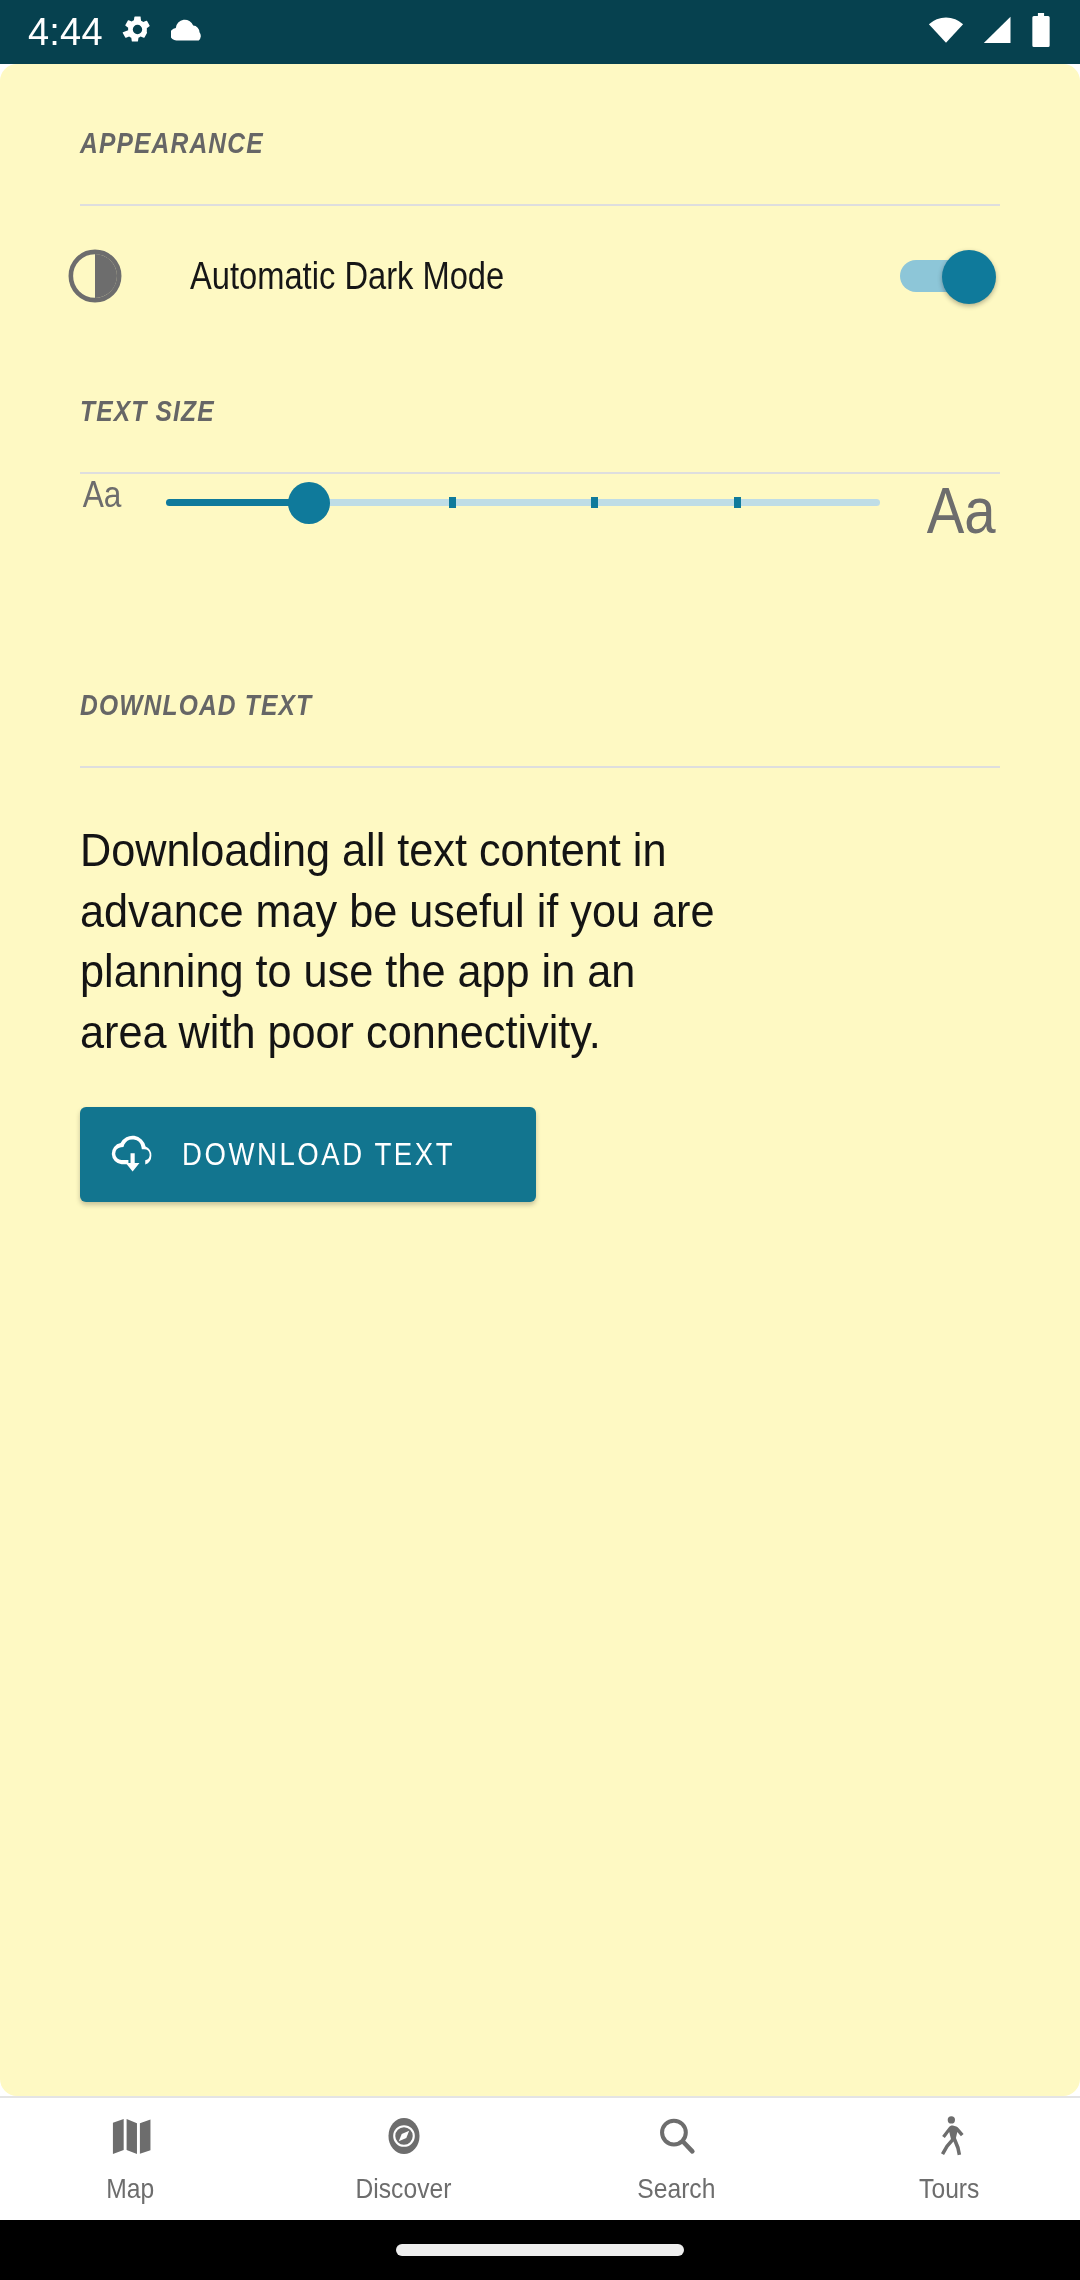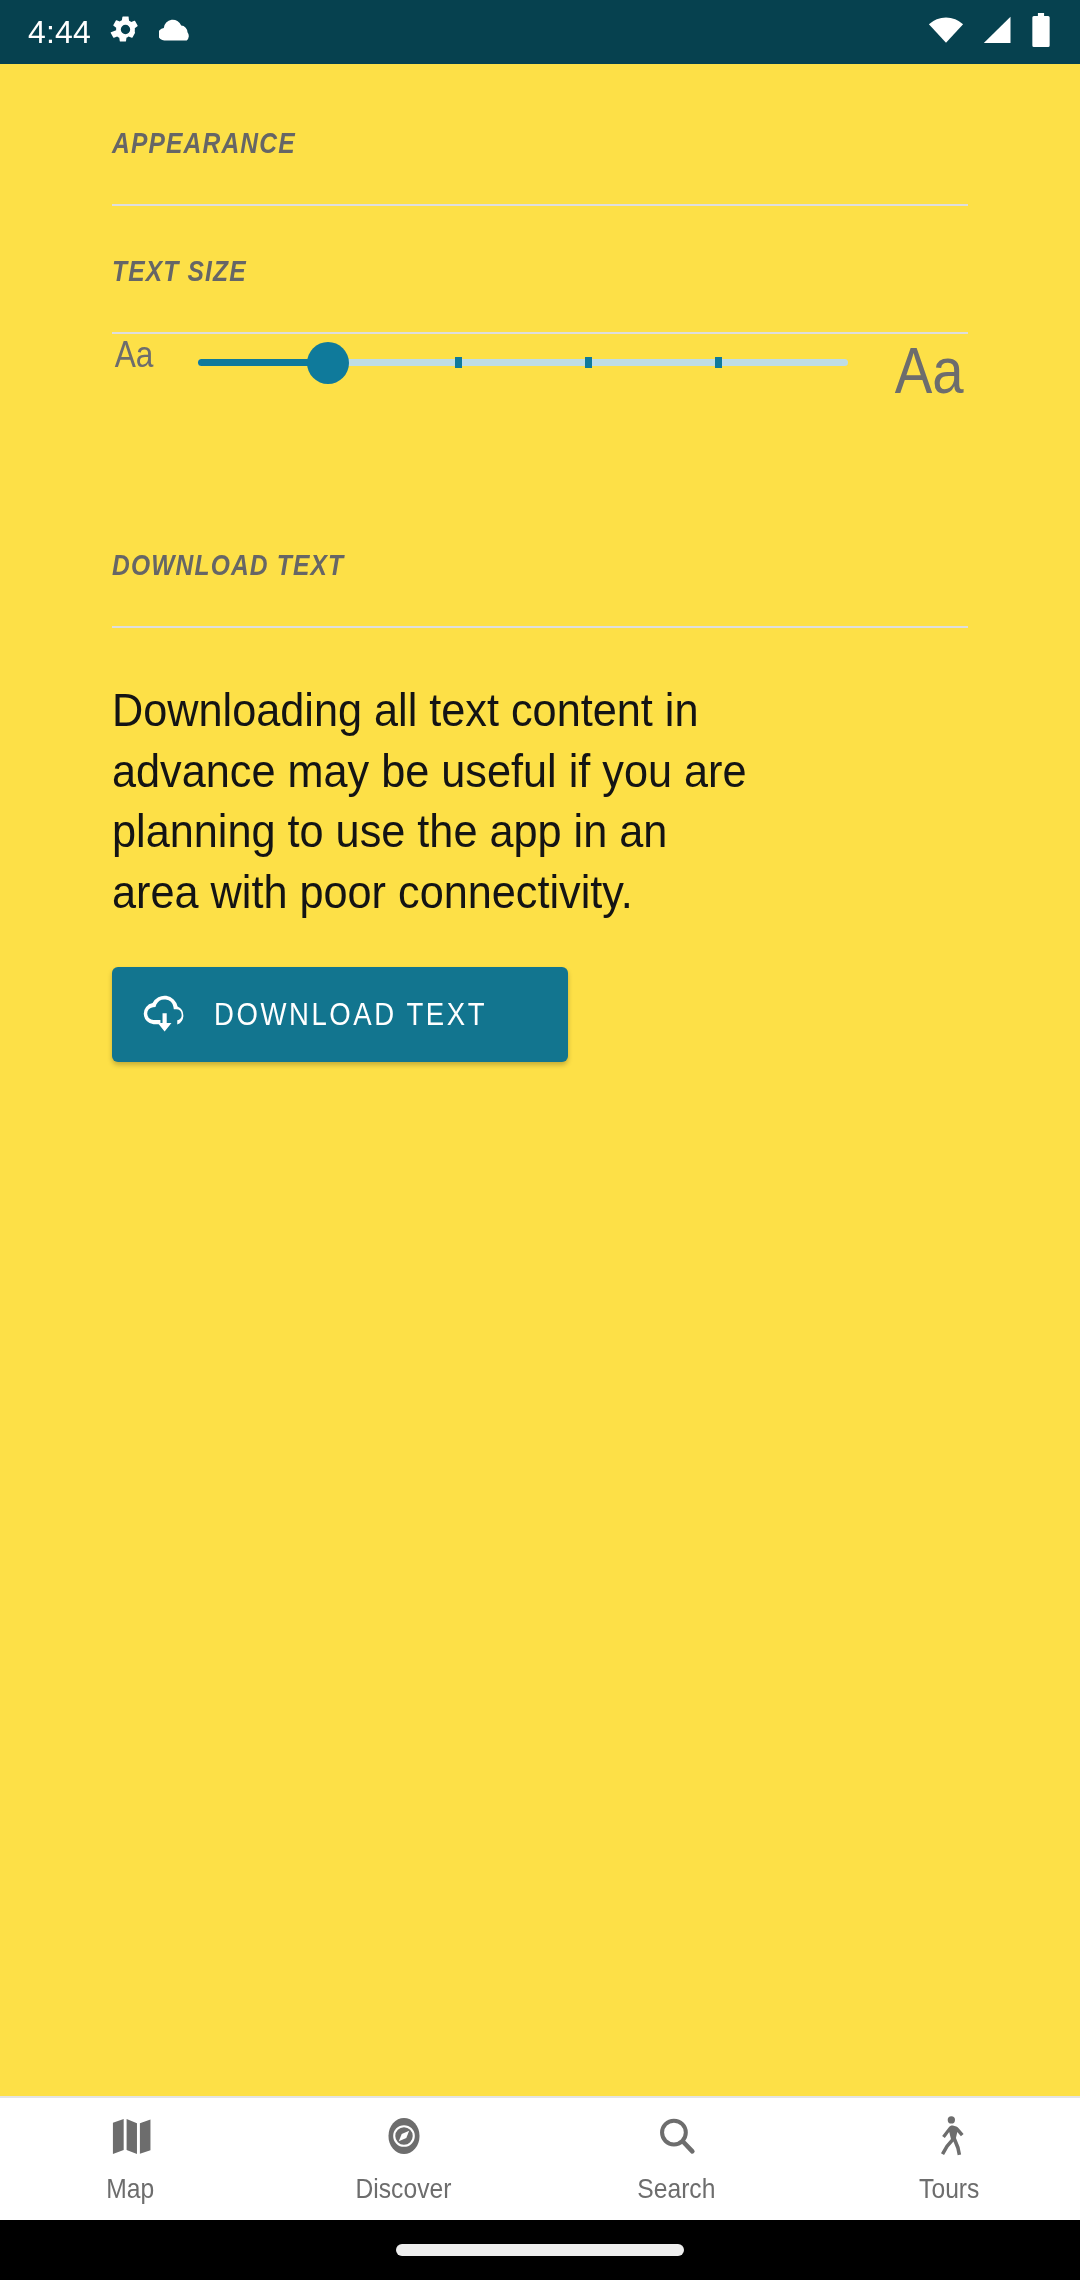--- a/index.html
+++ b/index.html
@@ -10,41 +10,41 @@
     overflow:hidden;
   }
   #screen { position:relative; width:1080px; height:2280px; background:#ffffff; display:flex; flex-direction:column; }
 
   
   .statusbar {
     height:64px; background:#06414f; flex:0 0 64px;
     display:flex; align-items:center; padding:0 28px; color:#ffffff;
   }
   .sb-left { display:flex; align-items:center; gap:17px; }
-  .sb-time { font-size:32px; letter-spacing:.2px; line-height:1; font-family:"Liberation Sans", sans-serif; }
+  .sb-time { font-size:38px; letter-spacing:.2px; line-height:1; font-family:"Liberation Sans", sans-serif; }
   .sb-right { margin-left:auto; display:flex; align-items:center; gap:16px; }
   .ico { display:block; }
 
   
   .appbar {
     height:96px; flex:0 0 96px; background:#0b5c70;
     display:flex; align-items:center; padding:0 30px;
     box-shadow:0 3px 6px rgba(0,0,0,0.22);
     position:relative; z-index:5;
   }
   .hamburger { width:56px; height:56px; display:flex; flex-direction:column; justify-content:center; gap:9px; padding:0 5px; cursor:pointer; }
   .hamburger span { display:block; height:5px; background:#fff; border-radius:1px; }
   .appbar-title {
     margin-left:48px; color:#ffffff; font-size:40px; letter-spacing:2.5px;
     font-family:"Liberation Sans Narrow","Liberation Sans", sans-serif;
     transform:scaleX(.78); transform-origin:left center; font-weight:400;
   }
 
   
-  .content { flex:1 1 auto; background:#fde047; padding:0 112px; overflow:hidden; position:relative; }
+  .content { flex:1 1 auto; background:#fef9c3; padding:0 80px; overflow:hidden; position:relative;border-radius:17px; }
 
   .section-head {
     font-size:30px; font-weight:bold; font-style:italic;
     color:#666666; letter-spacing:1.4px;
     font-family:"Liberation Sans Narrow","Liberation Sans", sans-serif;
     transform:scaleX(.82); transform-origin:left center;
     white-space:nowrap;
   }
   .divider { height:2px; background:#dedede; width:100%; }
 
@@ -150,20 +150,33 @@
     </div>
   </div>
 
 
   <div class="content">
 
     <div class="sec-appearance">
       <div class="section-head">APPEARANCE</div>
       <div class="divider"></div>
 
+      <div class="row-toggle">
+        <span class="contrast-icon">
+          <svg width="58" height="58" viewBox="0 0 24 24">
+            <circle cx="12" cy="12" r="10" fill="none" stroke="#6d6d6d" stroke-width="1.9"></circle>
+            <path fill="#6d6d6d" d="M12 2.9a9.1 9.1 0 0 1 0 18.2z"></path>
+          </svg>
+        </span>
+        <span class="row-label">Automatic Dark Mode</span>
+        <span class="switch">
+          <span class="track"></span>
+          <span class="thumb"></span>
+        </span>
+      </div>
     </div>
 
     <div class="sec-textsize">
       <div class="section-head">TEXT SIZE</div>
       <div class="divider"></div>
 
       <div class="row-slider">
         <span class="aa-small">Aa</span>
         <span class="slider" id="text-size-slider">
           <span class="rail"></span>

